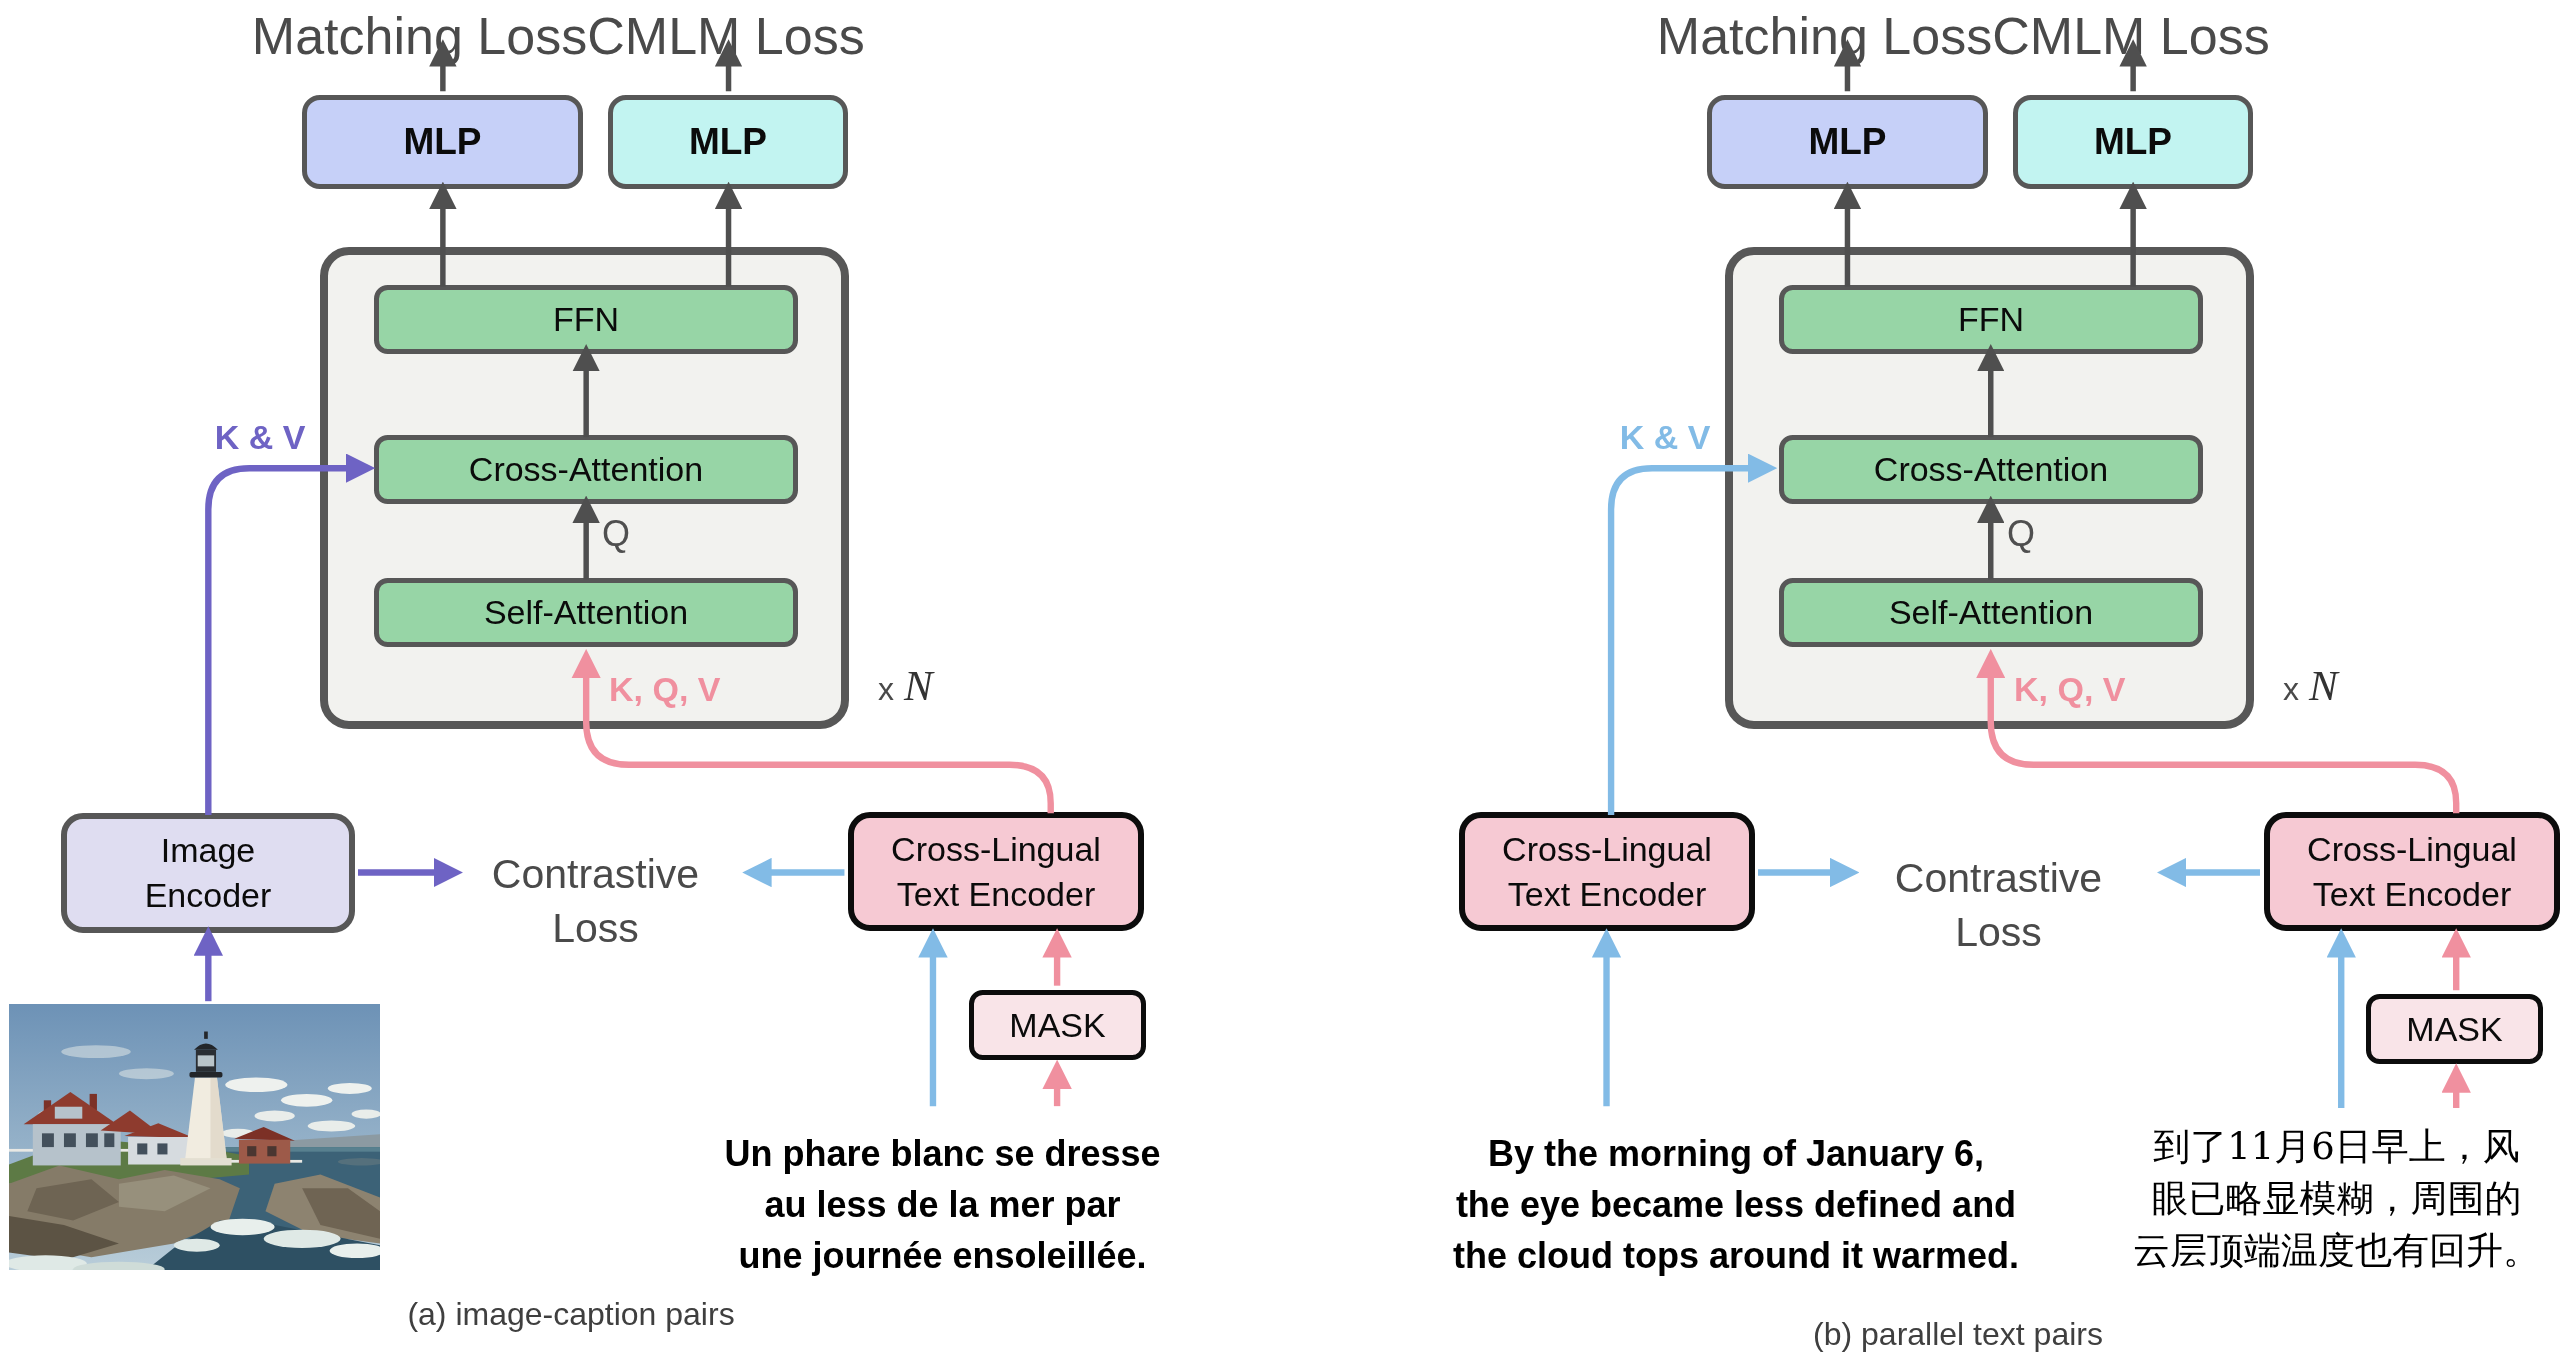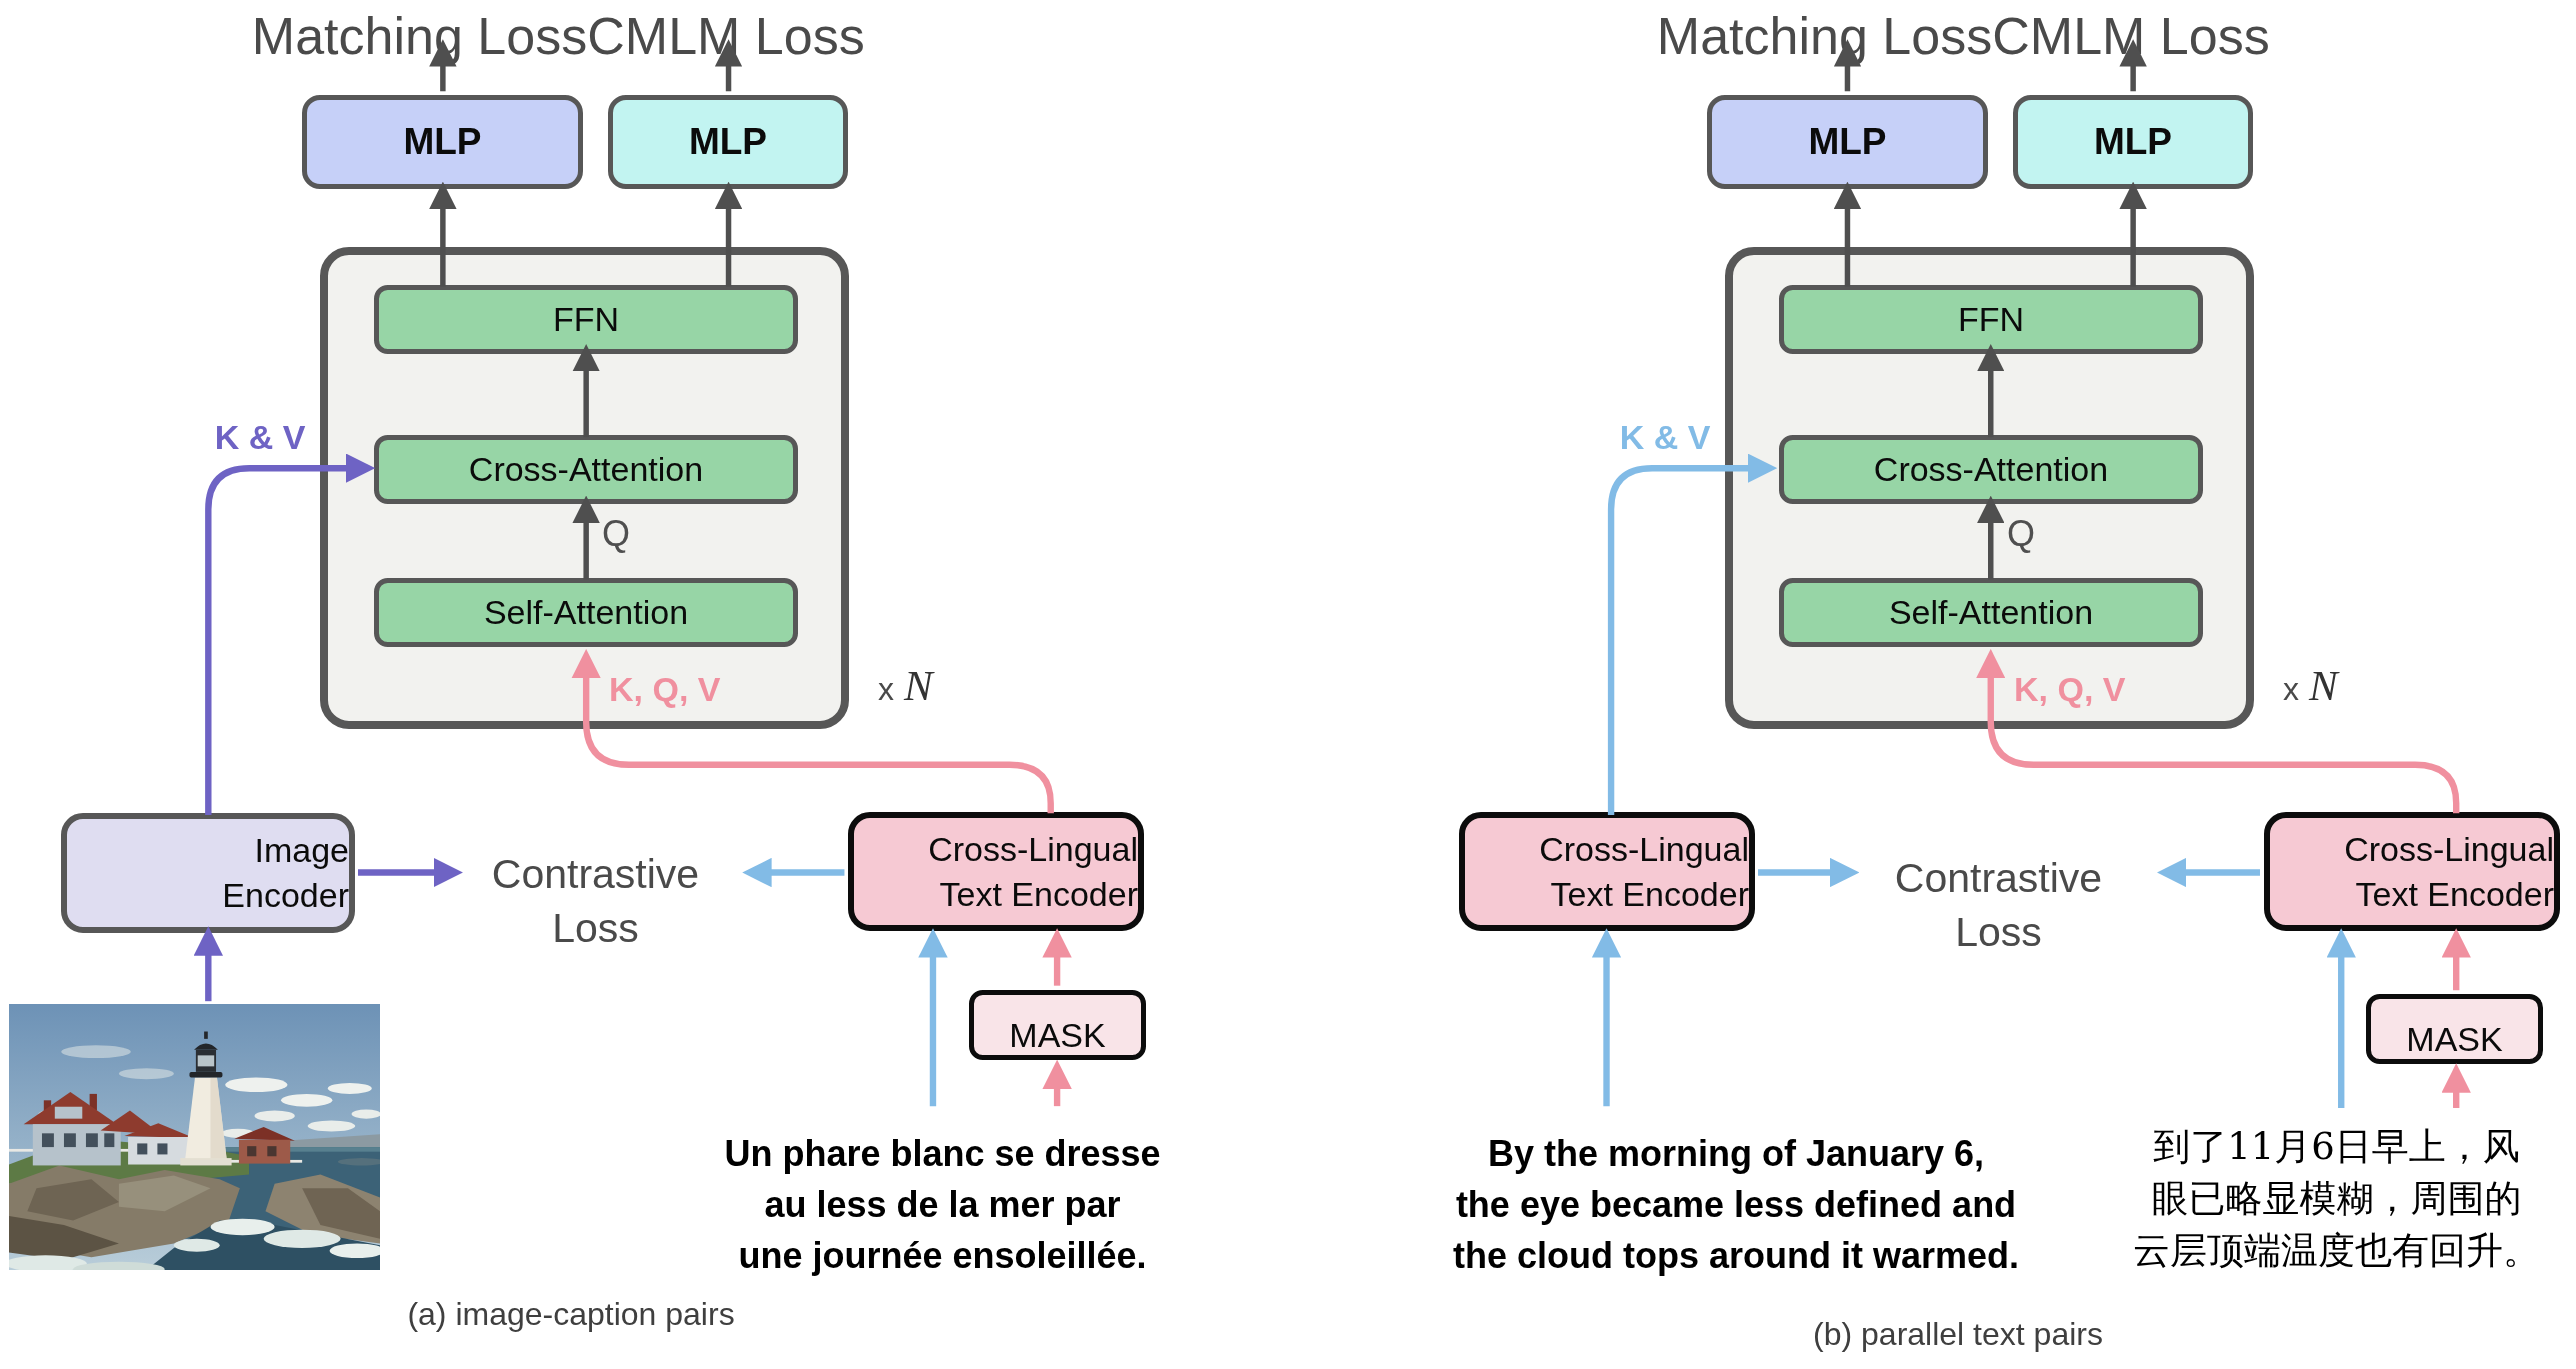--- a/index.html
+++ b/index.html
@@ -16,24 +16,24 @@
         text-align:center;font-weight:600;color:#0b0b0b;z-index:2;}
   .loss-label{font-size:52px;font-weight:500;color:var(--label-gray);text-align:center;z-index:3;}
   .mlp{background:var(--mlp-matching-fill);border:5.5px solid var(--border-gray);
        border-radius:18px;font-size:37px;font-weight:700;}
   .mlp2{background:var(--mlp-cmlm-fill);}
   .container-box{background:var(--container-fill);border:8.2px solid var(--border-gray);
        border-radius:29px;z-index:1;}
   .attn{background:var(--attention-fill);border:5.5px solid var(--border-gray);
        border-radius:13.7px;font-size:34px;font-weight:500;}
   .encoder{background:var(--text-encoder-fill);border:6.4px solid var(--border-black);
-       border-radius:22px;font-size:34px;font-weight:500;line-height:1.32;align-items:flex-end;}
+       border-radius:22px;font-size:34px;font-weight:500;line-height:1.32;}
   .image-encoder{background:var(--image-encoder-fill);border:6.4px solid var(--border-gray);}
   .mask{background:var(--mask-fill);border:5.5px solid var(--border-black);
-       border-radius:13.7px;font-size:34px;font-weight:500;justify-content:flex-end;}
+       border-radius:13.7px;font-size:34px;font-weight:500;}
   .contrastive{font-size:41px;color:var(--label-gray);line-height:1.32;text-align:center;
        font-weight:500;z-index:3;}
   .kv{font-size:34px;font-weight:700;text-align:center;z-index:3;}
   .kv-purple{color:var(--arrow-purple);} .kv-blue{color:var(--arrow-blue);}
   .kqv{font-size:34px;font-weight:700;color:var(--arrow-pink);z-index:3;}
   .q-label{font-size:36px;color:#4f4f4f;font-weight:500;z-index:3;}
   .xn{display:flex;align-items:baseline;z-index:3;}
   .xn .x{font-size:32px;color:var(--label-gray);}
   .xn .n{font-size:43px;font-style:italic;font-family:"Liberation Serif","DejaVu Serif",serif;
        color:#333;margin-left:10px;font-weight:500;}

